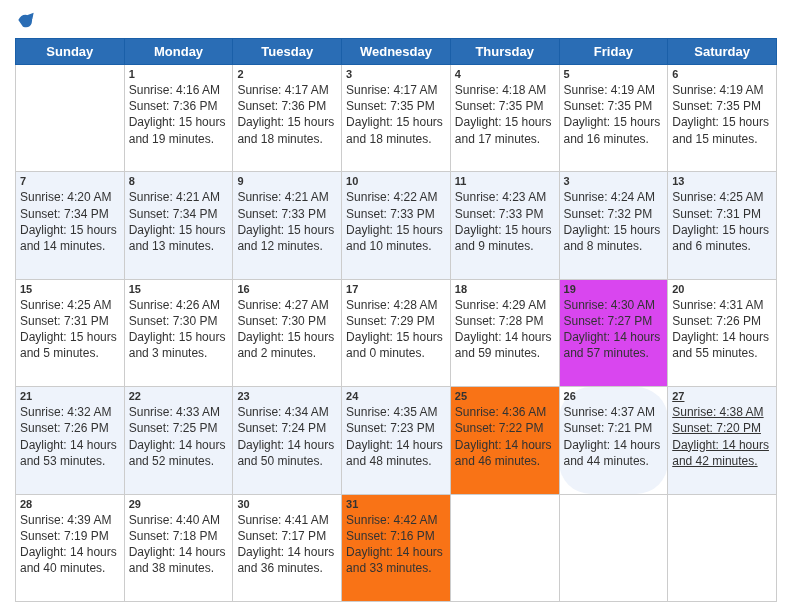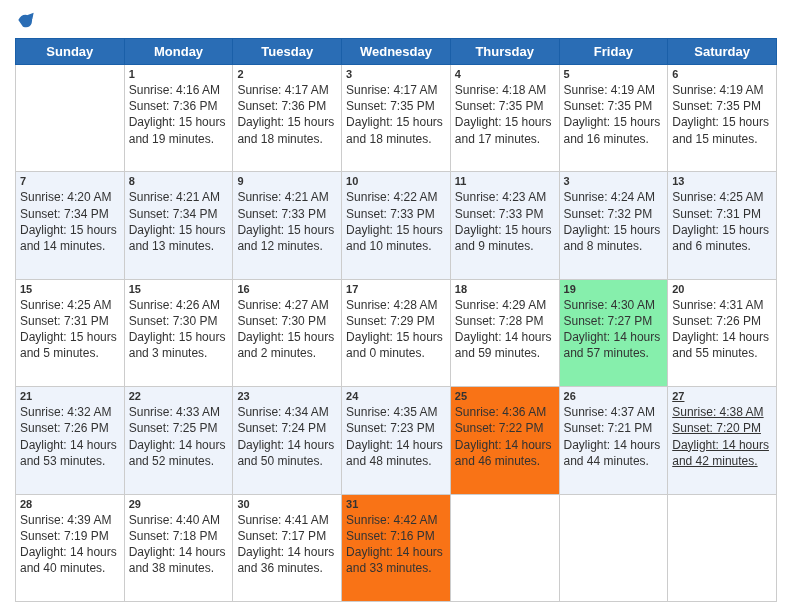--- a/index.html
+++ b/index.html
@@ -196,21 +196,21 @@
             <div class="day-info">Sunrise: 4:27 AM<br>Sunset: 7:30 PM<br>Daylight: 15 hours and 2 minutes.</div>
           </td>
           <td style="background-color: rgb(255, 255, 255);">
             <span class="day-number">17</span>
             <div class="day-info">Sunrise: 4:28 AM<br>Sunset: 7:29 PM<br>Daylight: 15 hours and 0 minutes.</div>
           </td>
           <td style="background-color: rgb(255, 255, 255);">
             <span class="day-number">18</span>
             <div class="day-info">Sunrise: 4:29 AM<br>Sunset: 7:28 PM<br>Daylight: 14 hours and 59 minutes.</div>
           </td>
-          <td style="background-color: #86efac;">
+          <td style="background-color: #d946ef;">
             <span class="day-number">19</span>
             <div class="day-info">Sunrise: 4:30 AM<br>Sunset: 7:27 PM<br>Daylight: 14 hours and 57 minutes.</div>
           </td>
           <td style="background-color: rgb(255, 255, 255);">
             <span class="day-number">20</span>
             <div class="day-info">Sunrise: 4:31 AM<br>Sunset: 7:26 PM<br>Daylight: 14 hours and 55 minutes.</div>
           </td>
         </tr>
         <tr>
           <td style="background-color: rgb(238, 243, 251);">
@@ -226,21 +226,21 @@
             <div class="day-info">Sunrise: 4:34 AM<br>Sunset: 7:24 PM<br>Daylight: 14 hours and 50 minutes.</div>
           </td>
           <td style="background-color: rgb(238, 243, 251);">
             <span class="day-number">24</span>
             <div class="day-info">Sunrise: 4:35 AM<br>Sunset: 7:23 PM<br>Daylight: 14 hours and 48 minutes.</div>
           </td>
           <td style="background-color: #f97316;">
             <span class="day-number">25</span>
             <div class="day-info">Sunrise: 4:36 AM<br>Sunset: 7:22 PM<br>Daylight: 14 hours and 46 minutes.</div>
           </td>
-          <td style="background-color: rgb(238, 243, 251);">
+          <td style="background-color: rgb(238, 243, 251); border-radius: 32px;">
             <span class="day-number">26</span>
             <div class="day-info">Sunrise: 4:37 AM<br>Sunset: 7:21 PM<br>Daylight: 14 hours and 44 minutes.</div>
           </td>
           <td style="background-color: rgb(238, 243, 251); text-decoration: underline;">
             <span class="day-number">27</span>
             <div class="day-info">Sunrise: 4:38 AM<br>Sunset: 7:20 PM<br>Daylight: 14 hours and 42 minutes.</div>
           </td>
         </tr>
         <tr>
           <td style="background-color: rgb(255, 255, 255);">

